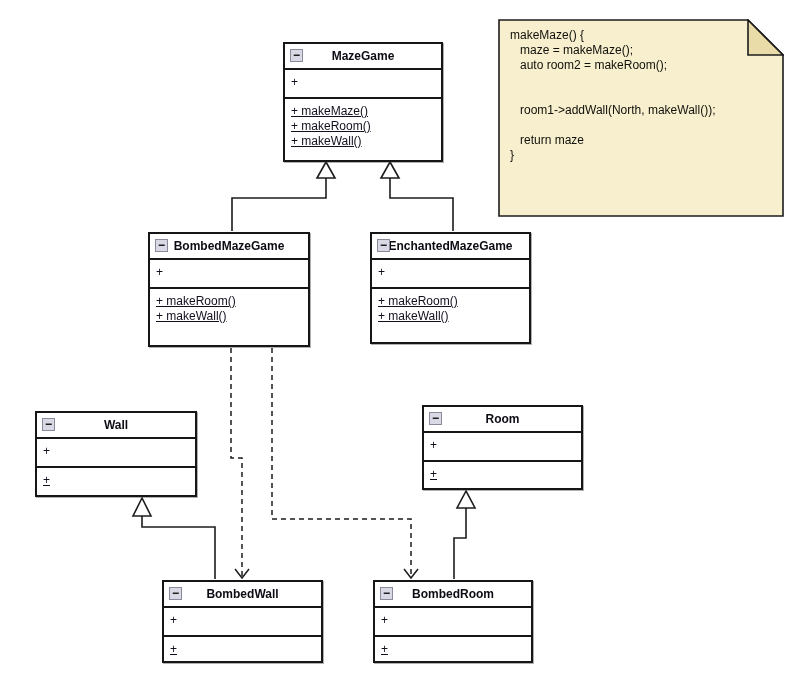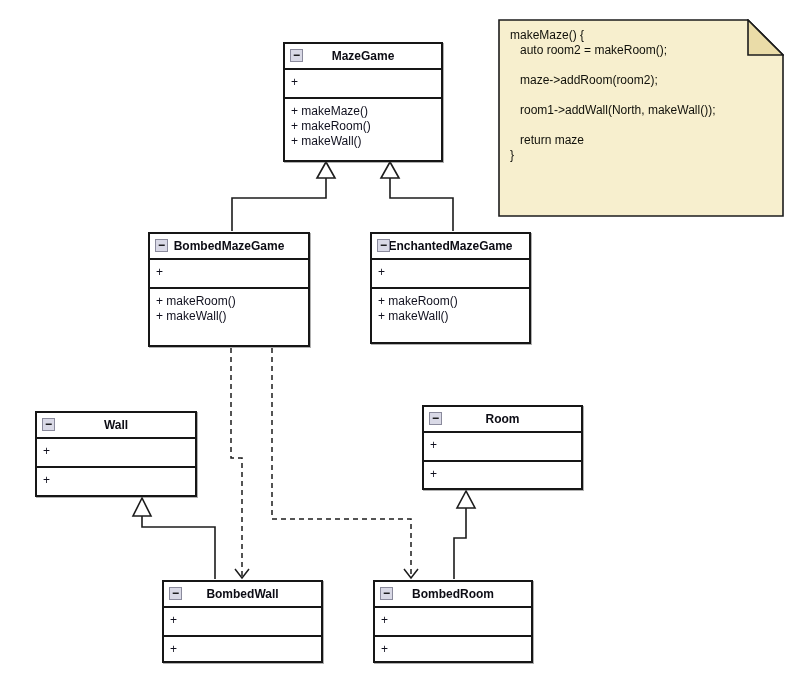--- a/index.html
+++ b/index.html
@@ -24,21 +24,21 @@
   .collapse-btn {
     position:absolute; left:5px; top:5px; width:13px; height:13px; box-sizing:border-box;
     background:#d9d9e6; border:1px solid #8a8a9c; color:#000;
     font-size:12px; line-height:10px; text-align:center; cursor:pointer;
   }
   .uml-attrs, .uml-methods {
     border-top:2px solid #161616; font-size:12px; line-height:15px; color:#10101e;
     padding:5px 0 3px 6px; box-sizing:border-box;
   }
   .uml-attrs { flex:0 0 29px; }
-  .uml-methods { flex:1 1 auto; }
+  .uml-methods { flex:1 1 auto;text-decoration:underline; }
 
   #cls-mazegame          { left:283px; top:42px;  width:160px; height:120px; }
   #cls-bombedmazegame    { left:148px; top:232px; width:162px; height:115px; }
   #cls-enchantedmazegame { left:370px; top:232px; width:161px; height:112px; }
   #cls-wall              { left:35px;  top:411px; width:162px; height:86px;  }
   #cls-room              { left:422px; top:405px; width:161px; height:85px;  }
   #cls-bombedwall        { left:162px; top:580px; width:161px; height:83px;  }
   #cls-bombedroom        { left:373px; top:580px; width:160px; height:83px;  }
 
   
@@ -180,23 +180,23 @@
     </div>
   </div>
 
   <div class="note">
     <svg width="286" height="198" viewBox="0 0 286 198" xmlns="http://www.w3.org/2000/svg">
       <polygon points="1,1 250,1 285,36 285,197 1,197" stroke="#1c1c1c" stroke-width="1.6" fill="#F7EFCE"></polygon>
       <polygon points="250,1 285,36 250,36" stroke="#1c1c1c" stroke-width="1.6" fill="#EADCA8"></polygon>
     </svg>
     <div class="note-text">
       <div class="note-line">makeMaze() {</div>
+      <div class="note-line">   maze = makeMaze();</div>
       <div class="note-line">   auto room2 = makeRoom();</div>
       <div class="note-line"></div>
-      <div class="note-line">   maze-&gt;addRoom(room2);</div>
       <div class="note-line"></div>
       <div class="note-line">   room1-&gt;addWall(North, makeWall());</div>
       <div class="note-line"></div>
       <div class="note-line">   return maze</div>
       <div class="note-line">}</div>
     </div>
   </div>
 
 </div>
 

